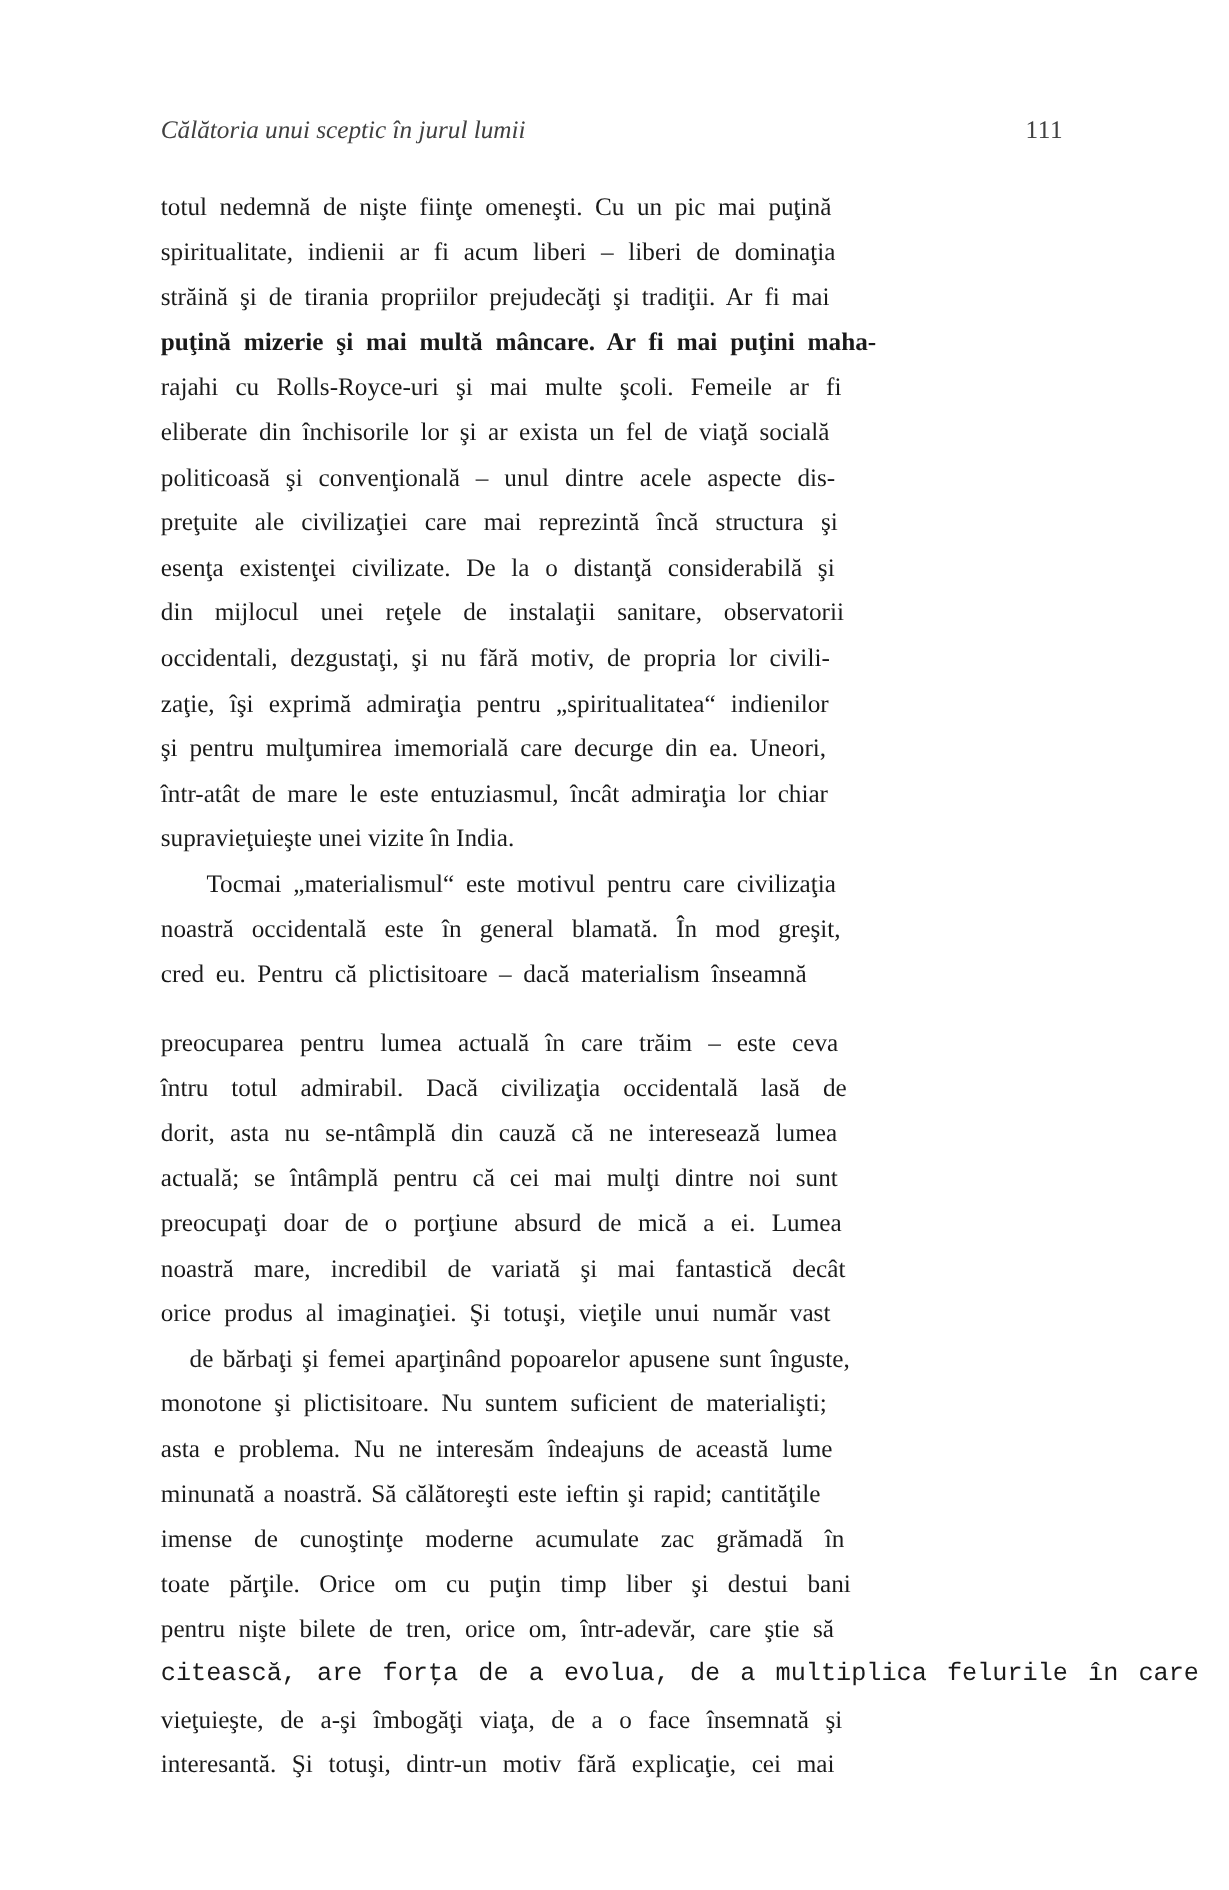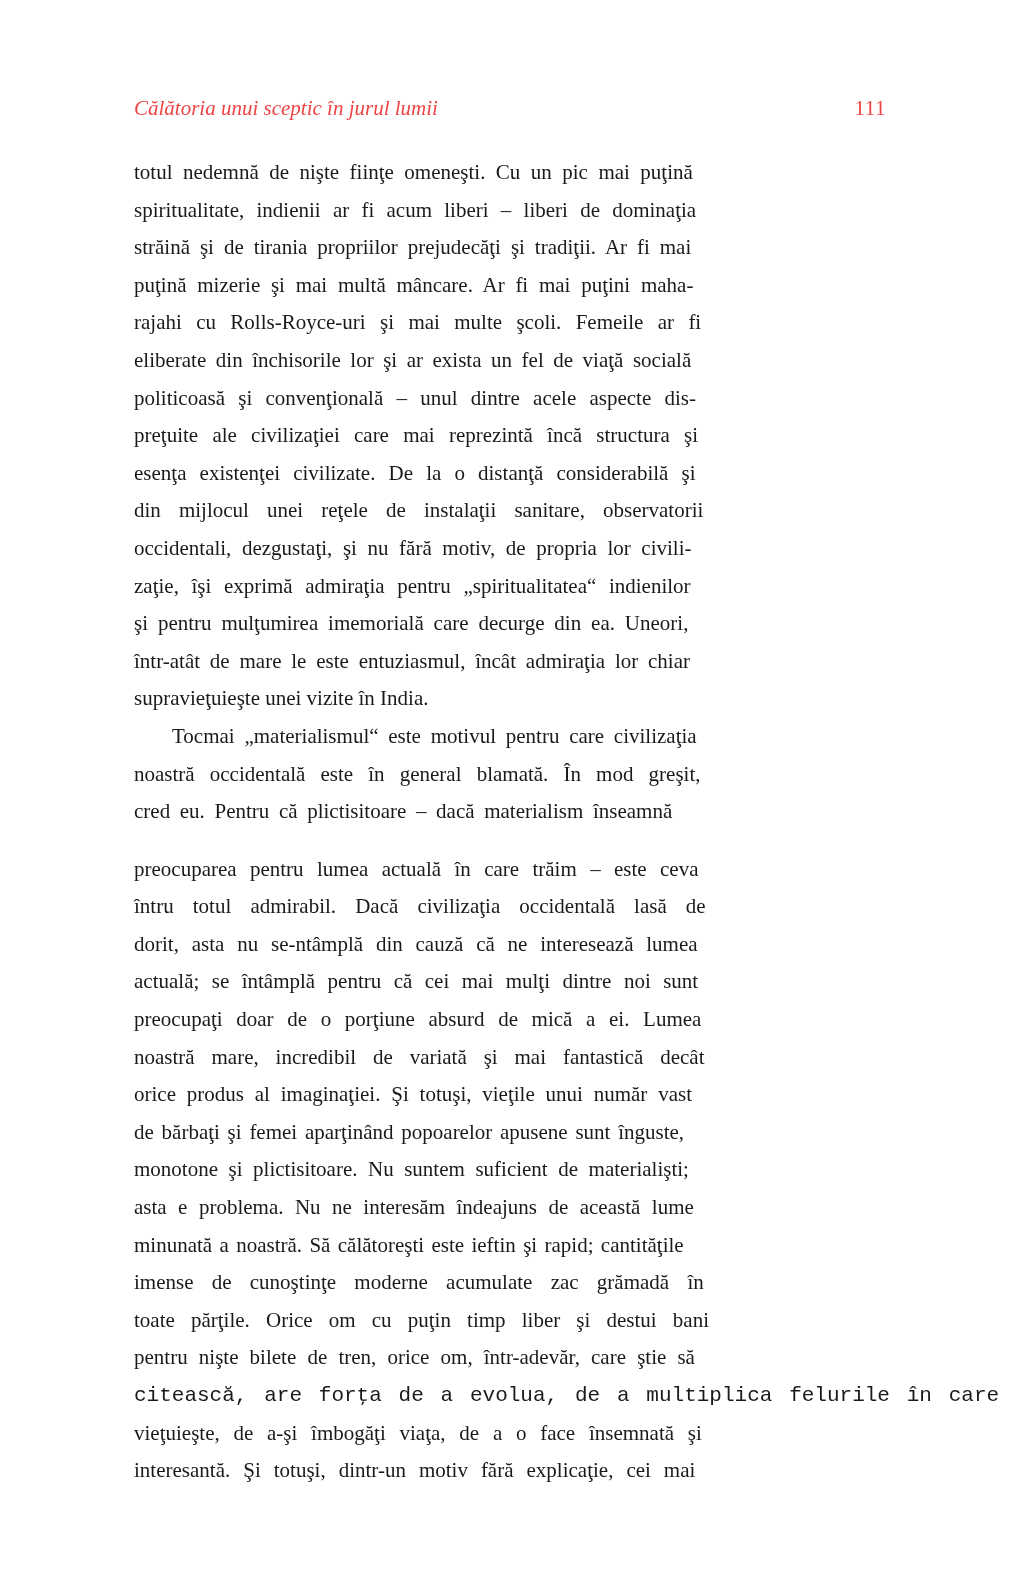--- a/index.html
+++ b/index.html
@@ -24,21 +24,21 @@
     .running-header {
       position: absolute;
       top: 96px;
       left: 0;
       width: 752px;
       height: 30px;
       display: flex;
       justify-content: space-between;
       align-items: baseline;
       font-size: 21px;
-      color: #ef4444;
+      color: #404040;
     }
     .running-title {
       font-style: italic;
     }
     .page-number {
       font-style: normal;
       letter-spacing: 0.5px;
     }
     .body-text {
       position: absolute;
@@ -71,21 +71,21 @@
     <span class="running-title">Călătoria unui sceptic în jurul lumii</span>
     <span class="page-number">111</span>
   </div>
 
   <div class="body-text">
 
     <div class="paragraph">
       <span class="line" style="white-space: nowrap; display: block; word-spacing: 5.2px; text-align-last: left; text-align: left;">totul nedemnă de nişte fiinţe omeneşti. Cu un pic mai puţină</span>
       <span class="line" style="white-space: nowrap; display: block; word-spacing: 7px; text-align-last: left; text-align: left;">spiritualitate, indienii ar fi acum liberi – liberi de dominaţia</span>
       <span class="line" style="white-space: nowrap; display: block; word-spacing: 4.7px; text-align-last: left; text-align: left;">străină şi de tirania propriilor prejudecăţi şi tradiţii. Ar fi mai</span>
-      <span class="line" style="white-space: nowrap; display: block; word-spacing: 5.5px; text-align-last: left; text-align: left;">puţină mizerie şi mai multă mâncare. Ar fi mai puţini maha-</span>
+      <span class="line" style="white-space: nowrap; display: block; word-spacing: 5.5px; text-align-last: left; text-align: left; font-weight: bold;">puţină mizerie şi mai multă mâncare. Ar fi mai puţini maha-</span>
       <span class="line" style="white-space: nowrap; display: block; word-spacing: 9.11111px; text-align-last: left; text-align: center;">rajahi cu Rolls-Royce-uri şi mai multe şcoli. Femeile ar fi</span>
       <span class="line" style="white-space: nowrap; display: block; word-spacing: 4.27273px; text-align-last: left; text-align: left;">eliberate din închisorile lor şi ar exista un fel de viaţă socială</span>
       <span class="line" style="white-space: nowrap; display: block; word-spacing: 8px; text-align-last: left; text-align: left;">politicoasă şi convenţională – unul dintre acele aspecte dis-</span>
       <span class="line" style="white-space: nowrap; display: block; word-spacing: 9px; text-align-last: left; text-align: left;">preţuite ale civilizaţiei care mai reprezintă încă structura şi</span>
       <span class="line" style="white-space: nowrap; display: block; word-spacing: 7.875px; text-align-last: left; text-align: left;">esenţa existenţei civilizate. De la o distanţă considerabilă şi</span>
       <span class="line" style="white-space: nowrap; display: block; word-spacing: 12.8571px; text-align-last: left; text-align: left;">din mijlocul unei reţele de instalaţii sanitare, observatorii</span>
       <span class="line" style="white-space: nowrap; display: block; word-spacing: 5.33333px; text-align-last: left; text-align: left;">occidentali, dezgustaţi, şi nu fără motiv, de propria lor civili-</span>
       <span class="line" style="white-space: nowrap; display: block; word-spacing: 7.33333px; text-align-last: left; text-align: left;">zaţie, îşi exprimă admiraţia pentru „spiritualitatea“ indienilor</span>
       <span class="line" style="white-space: nowrap; display: block; word-spacing: 4.625px; text-align-last: left; text-align: left;">şi pentru mulţumirea imemorială care decurge din ea. Uneori,</span>
       <span class="line" style="white-space: nowrap; display: block; word-spacing: 4.55556px; text-align-last: left; text-align: left;">într-atât de mare le este entuziasmul, încât admiraţia lor chiar</span>
@@ -96,21 +96,21 @@
       <span class="line indent" style="white-space: nowrap; display: block; word-spacing: 4.5px; text-align-last: left; text-align: left;">Tocmai „materialismul“ este motivul pentru care civilizaţia</span>
       <span class="line" style="white-space: nowrap; display: block; word-spacing: 9.875px; text-align-last: left; text-align: left;">noastră occidentală este în general blamată. În mod greşit,</span>
       <span class="line" style="white-space: nowrap; display: block; word-spacing: 4.375px; text-align-last: left; text-align: left;">cred eu. Pentru că plictisitoare – dacă materialism înseamnă</span>
       <span class="line" style="white-space: nowrap; display: block; word-spacing: 8.11111px; text-align-last: left; text-align: right; margin-top: 20px;">preocuparea pentru lumea actuală în care trăim – este ceva</span>
       <span class="line" style="white-space: nowrap; display: block; word-spacing: 13.8571px; text-align-last: left; text-align: left;">întru totul admirabil. Dacă civilizaţia occidentală lasă de</span>
       <span class="line" style="white-space: nowrap; display: block; word-spacing: 7.55556px; text-align-last: left; text-align: left;">dorit, asta nu se-ntâmplă din cauză că ne interesează lumea</span>
       <span class="line" style="white-space: nowrap; display: block; word-spacing: 7.2px; text-align-last: left; text-align: left;">actuală; se întâmplă pentru că cei mai mulţi dintre noi sunt</span>
       <span class="line" style="white-space: nowrap; display: block; word-spacing: 8.4px; text-align-last: left; text-align: left;">preocupaţi doar de o porţiune absurd de mică a ei. Lumea</span>
       <span class="line" style="white-space: nowrap; display: block; word-spacing: 11.625px; text-align-last: left; text-align: left;">noastră mare, incredibil de variată şi mai fantastică decât</span>
       <span class="line" style="white-space: nowrap; display: block; word-spacing: 5.55556px; text-align-last: left; text-align: left;">orice produs al imaginaţiei. Şi totuşi, vieţile unui număr vast</span>
-      <span class="line" style="white-space: nowrap; display: block; word-spacing: 2.5px; text-align-last: left; text-align: right;">de bărbaţi şi femei aparţinând popoarelor apusene sunt înguste,</span>
+      <span class="line" style="white-space: nowrap; display: block; word-spacing: 2.5px; text-align-last: left; text-align: right; margin-left: 24px;">de bărbaţi şi femei aparţinând popoarelor apusene sunt înguste,</span>
       <span class="line" style="white-space: nowrap; display: block; word-spacing: 5.28571px; text-align-last: left; text-align: left;">monotone şi plictisitoare. Nu suntem suficient de materialişti;</span>
       <span class="line" style="white-space: nowrap; display: block; word-spacing: 6.22222px; text-align-last: left; text-align: left;">asta e problema. Nu ne interesăm îndeajuns de această lume</span>
       <span class="line" style="white-space: nowrap; display: block; word-spacing: 2.11111px; text-align-last: left; text-align: left;">minunată a noastră. Să călătoreşti este ieftin şi rapid; cantităţile</span>
       <span class="line" style="white-space: nowrap; display: block; word-spacing: 13px; text-align-last: left; text-align: center;">imense de cunoştinţe moderne acumulate zac grămadă în</span>
       <span class="line" style="white-space: nowrap; display: block; word-spacing: 10.9px; text-align-last: left; text-align: left;">toate părţile. Orice om cu puţin timp liber şi destui bani</span>
       <span class="line" style="white-space: nowrap; display: block; word-spacing: 5.9px; text-align-last: left; text-align: left;">pentru nişte bilete de tren, orice om, într-adevăr, care ştie să</span>
       <span class="line" style="white-space: nowrap; display: block; word-spacing: 4.18182px; text-align-last: left; text-align: left; font-family: Liberation Mono, monospace;">citească, are forţa de a evolua, de a multiplica felurile în care</span>
       <span class="line" style="white-space: nowrap; display: block; word-spacing: 8.5px; text-align-last: left; text-align: left;">vieţuieşte, de a-şi îmbogăţi viaţa, de a o face însemnată şi</span>
       <span class="line" style="white-space: nowrap; display: block; word-spacing: 7.75px; text-align-last: left; text-align: left;">interesantă. Şi totuşi, dintr-un motiv fără explicaţie, cei mai</span>
     </div>

